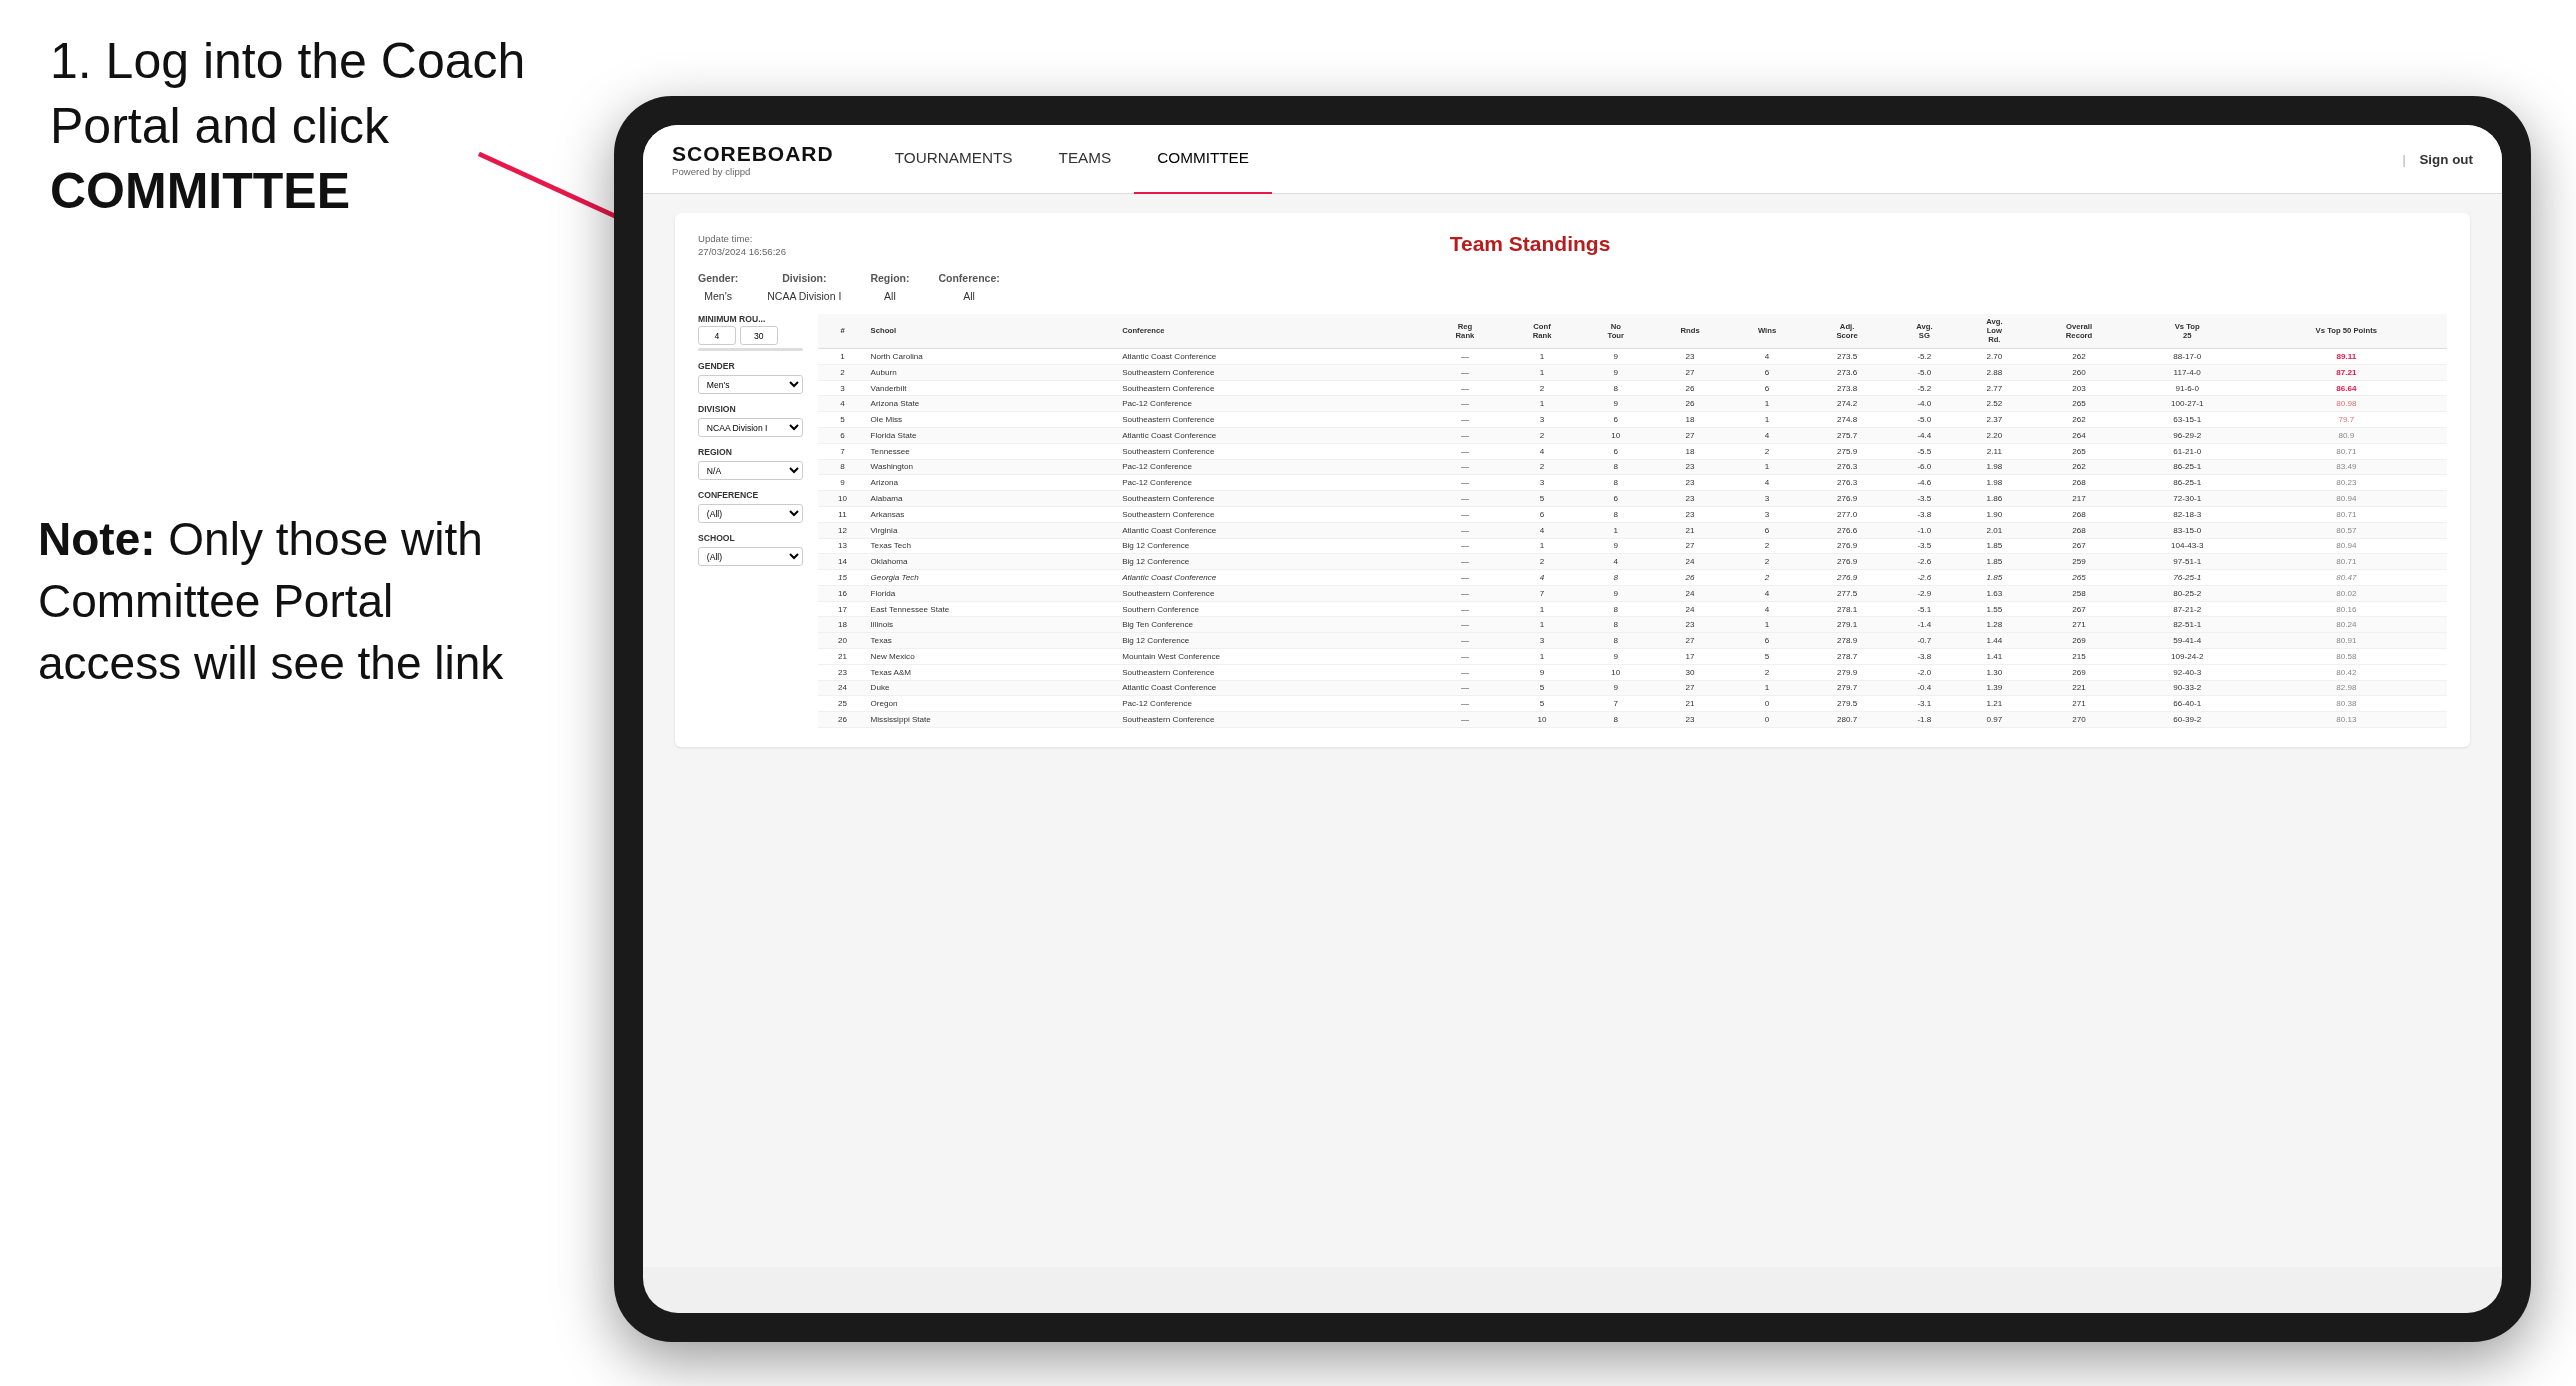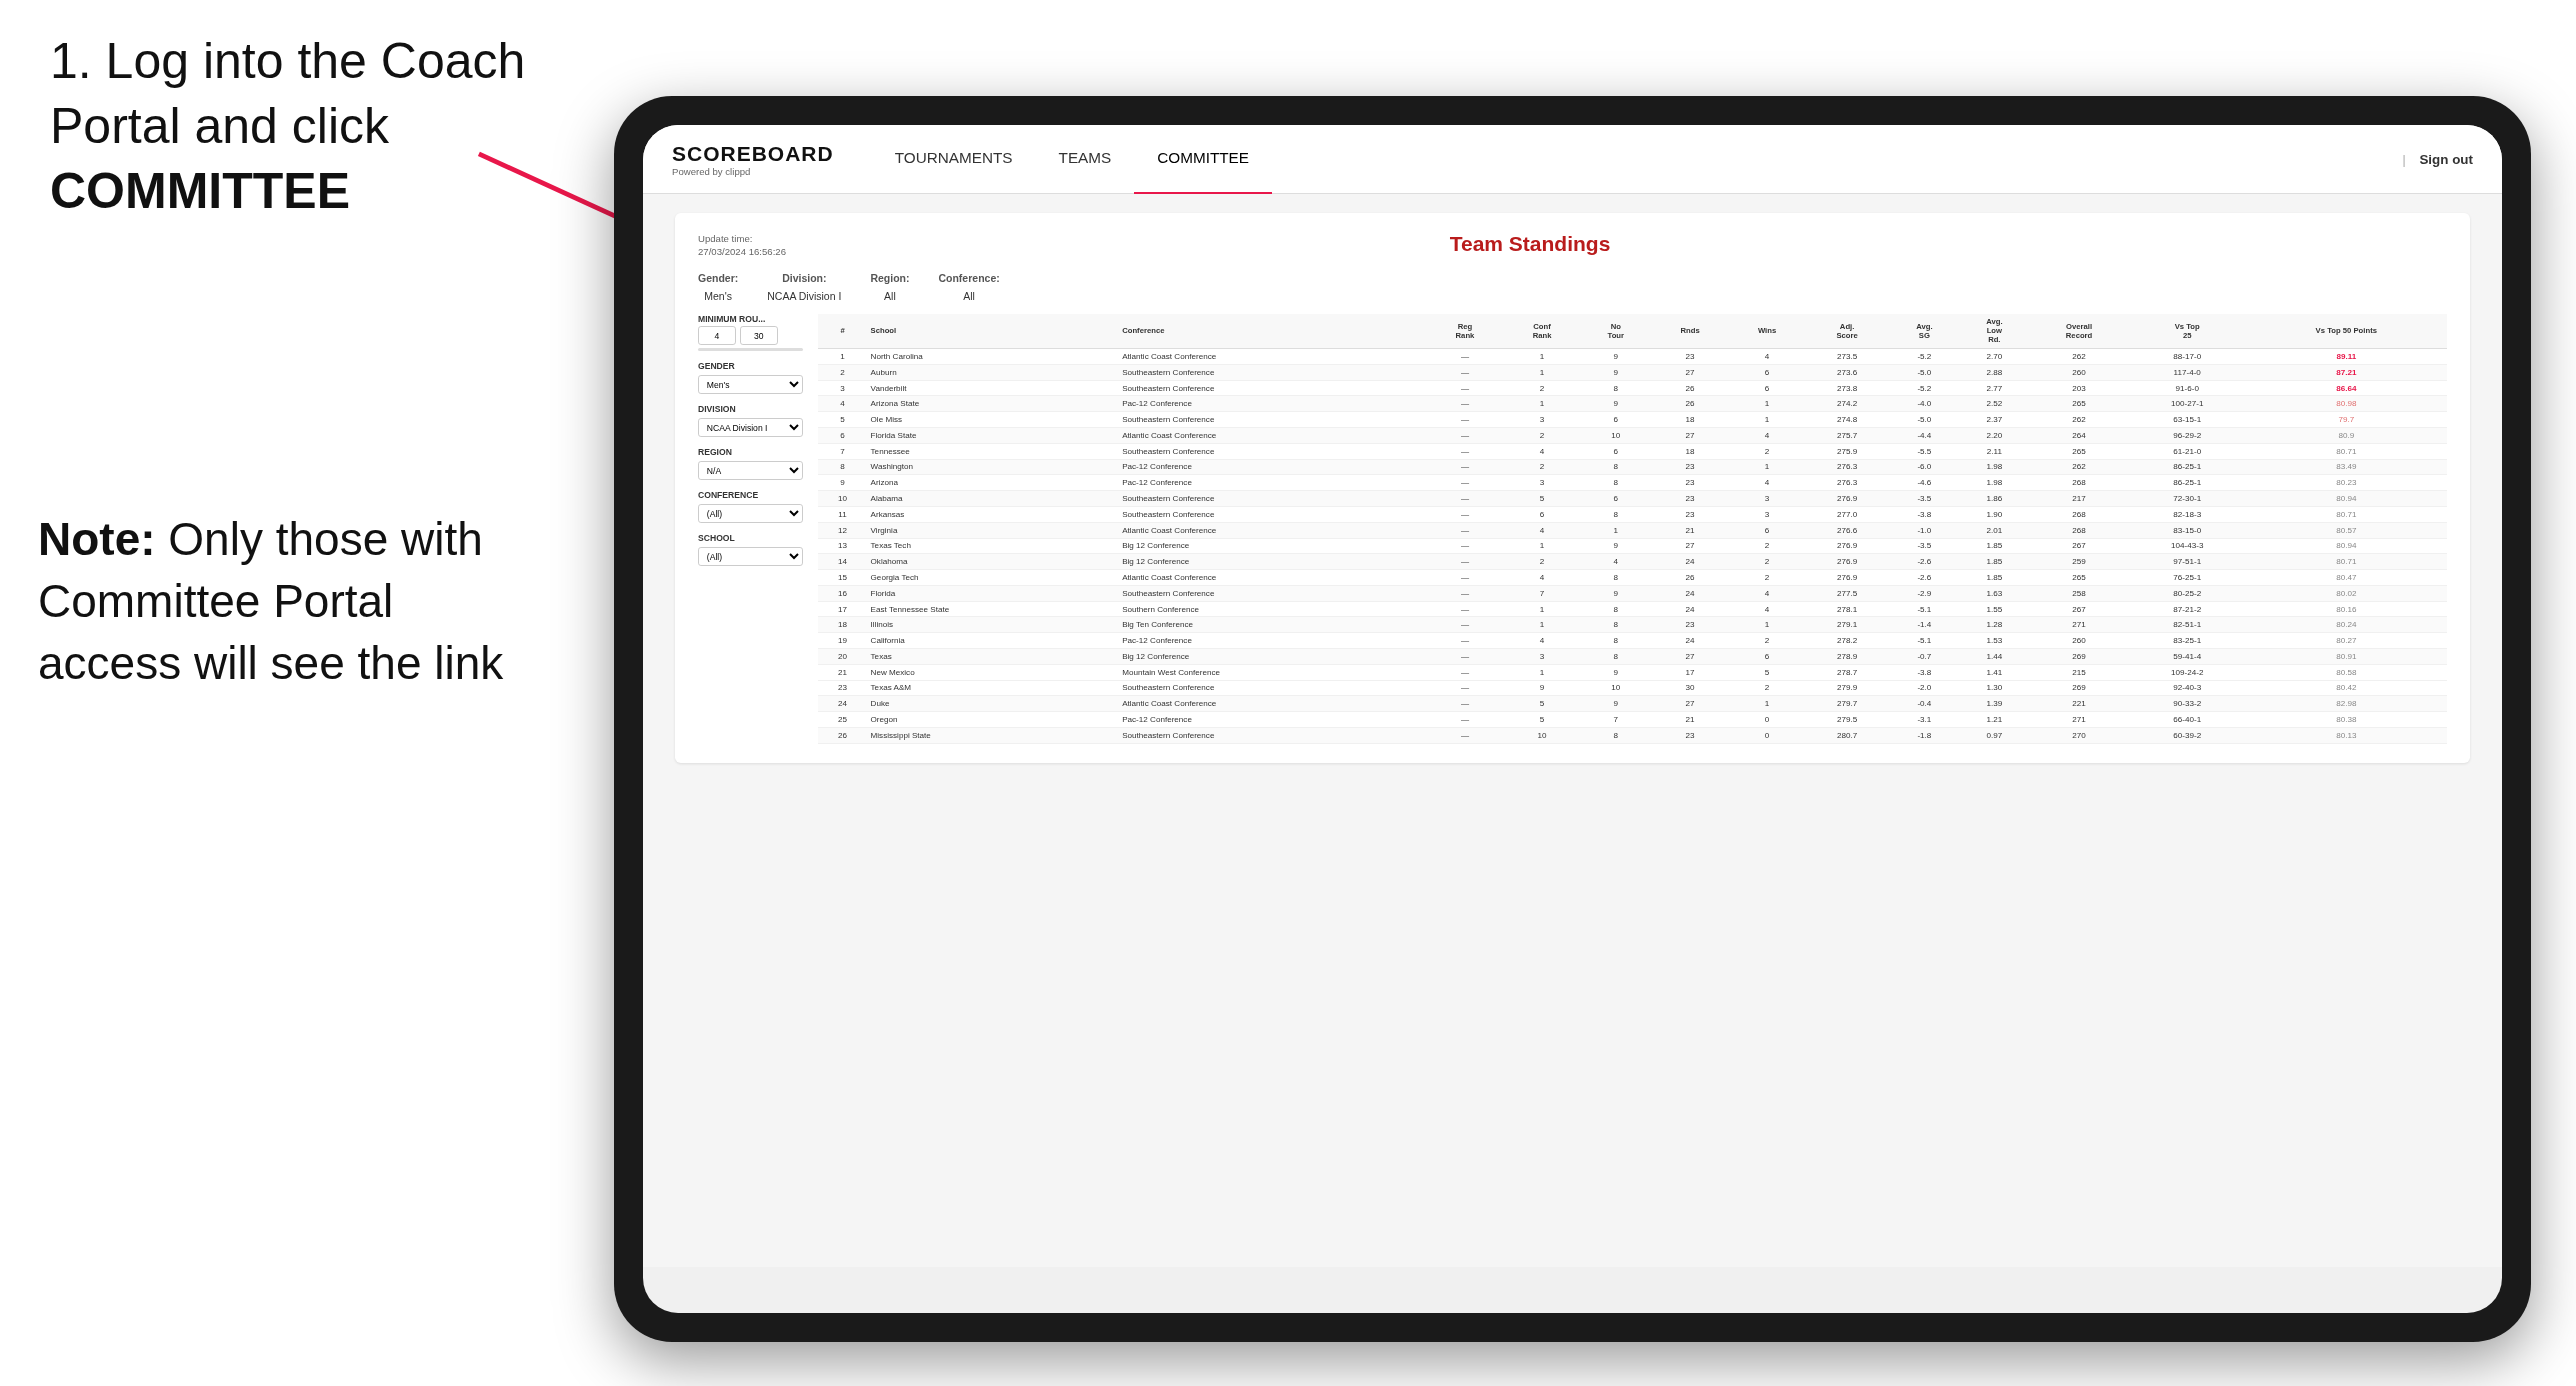--- a/index.html
+++ b/index.html
@@ -671,21 +671,21 @@
       <td>4</td>
       <td>24</td>
       <td>2</td>
       <td>276.9</td>
       <td>-2.6</td>
       <td>1.85</td>
       <td>259</td>
       <td>97-51-1</td>
       <td style="color:#888;font-weight:400">80.71</td>
     </tr>
-                  <tr style="background: rgb(255, 255, 255);">
+                  <tr style="background: rgb(255, 255, 255); font-style: italic;">
       <td>15</td>
       <td class="left">Georgia Tech</td>
       <td class="left">Atlantic Coast Conference</td>
       <td>—</td>
       <td>4</td>
       <td>8</td>
       <td>26</td>
       <td>2</td>
       <td>276.9</td>
       <td>-2.6</td>
@@ -734,36 +734,20 @@
       <td>1</td>
       <td>8</td>
       <td>23</td>
       <td>1</td>
       <td>279.1</td>
       <td>-1.4</td>
       <td>1.28</td>
       <td>271</td>
       <td>82-51-1</td>
       <td style="color:#888;font-weight:400">80.24</td>
-    </tr>
-                  <tr style="background: rgb(255, 255, 255);">
-      <td>19</td>
-      <td class="left">California</td>
-      <td class="left">Pac-12 Conference</td>
-      <td>—</td>
-      <td>4</td>
-      <td>8</td>
-      <td>24</td>
-      <td>2</td>
-      <td>278.2</td>
-      <td>-5.1</td>
-      <td>1.53</td>
-      <td>260</td>
-      <td>83-25-1</td>
-      <td style="color:#888;font-weight:400">80.27</td>
     </tr>
                   <tr style="background: rgb(250, 250, 250);">
       <td>20</td>
       <td class="left">Texas</td>
       <td class="left">Big 12 Conference</td>
       <td>—</td>
       <td>3</td>
       <td>8</td>
       <td>27</td>
       <td>6</td>

